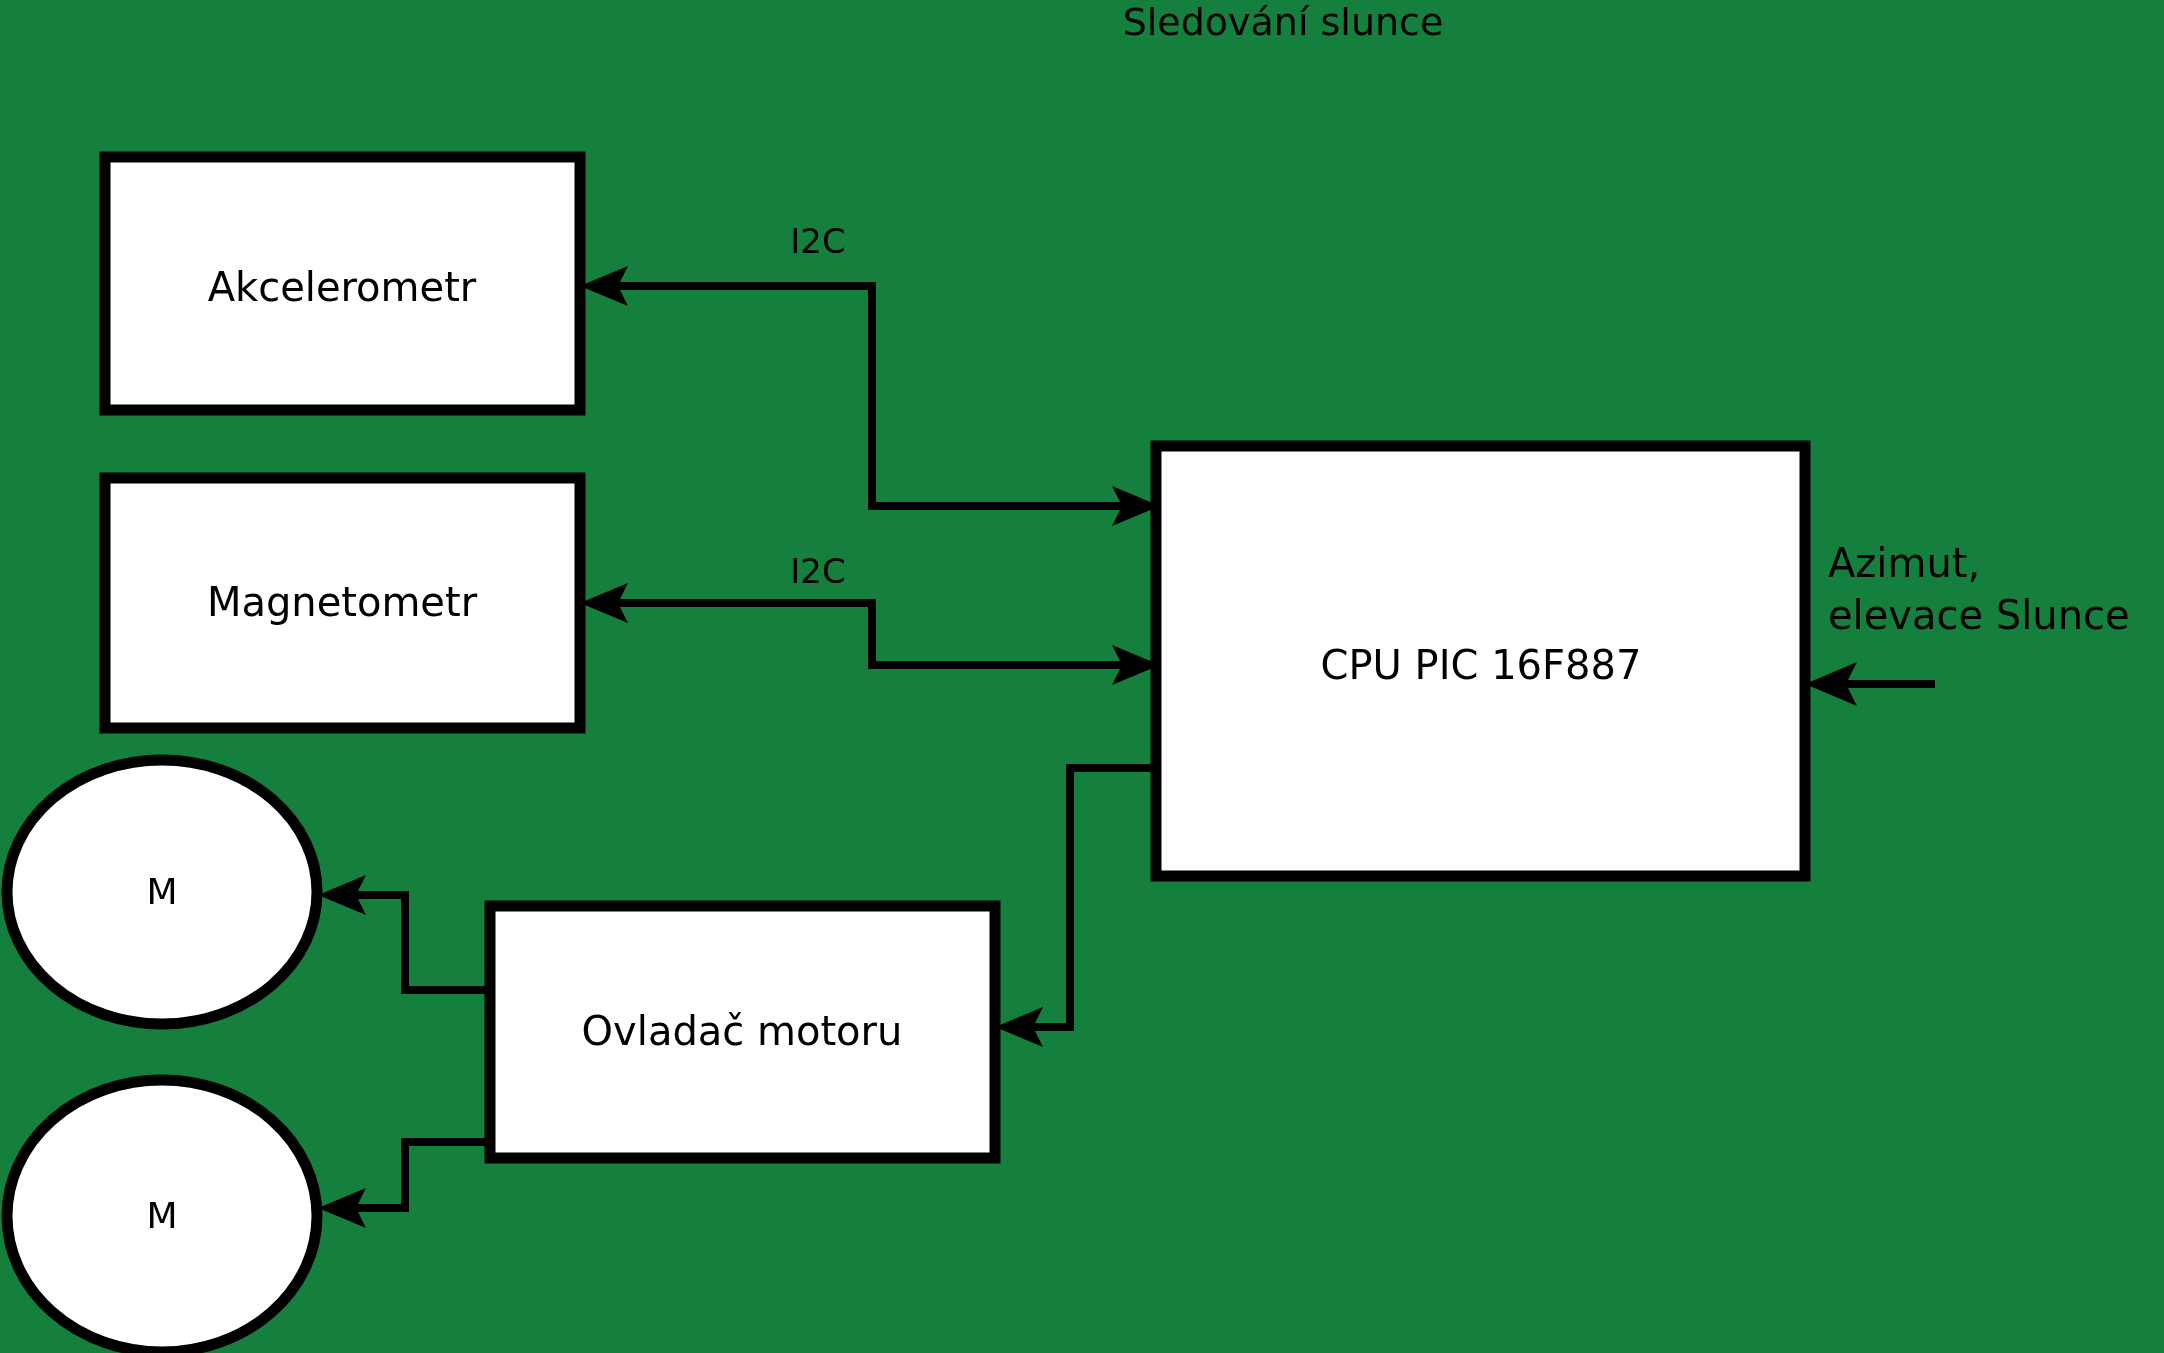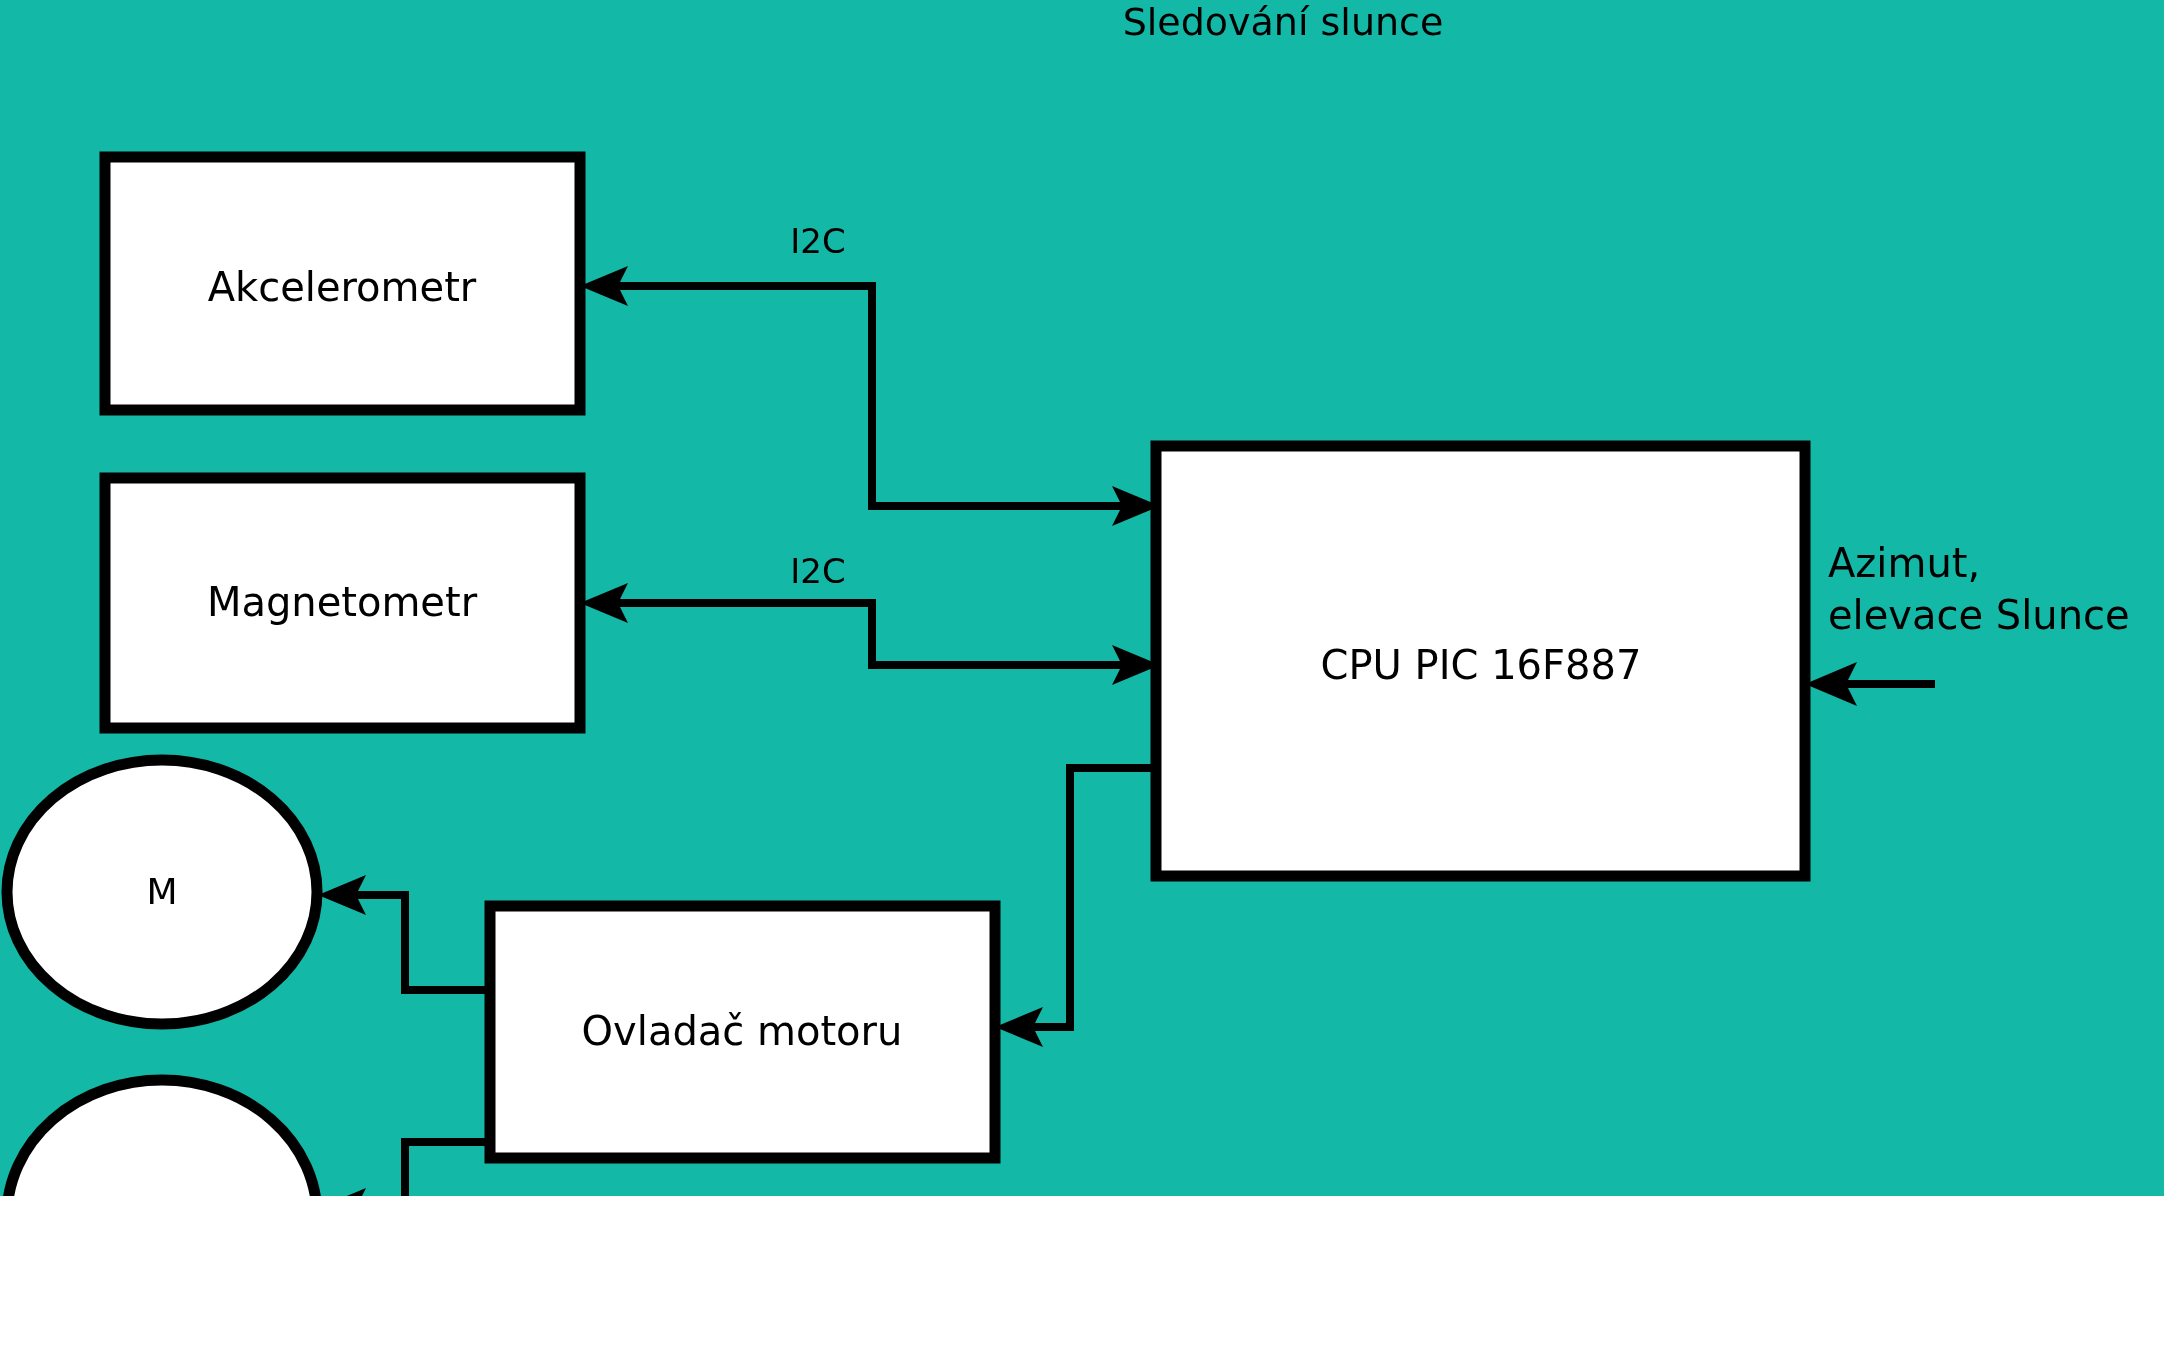--- a/index.html
+++ b/index.html
@@ -3,22 +3,22 @@
 <meta charset="utf-8">
 <style>
   html, body {
     margin: 0;
     padding: 0;
     background: #ffffff;
   }
   #canvas {
     position: relative;
     width: 2164px;
-    height: 1196px;
-    background: #14b8a6;
+    height: 1353px;
+    background: #15803d;
     font-family: "DejaVu Sans", sans-serif;
     overflow: hidden;
   }
   #diagram-svg {
     position: absolute;
     left: 0;
     top: 0;
     width: 2164px;
     height: 1353px;
   }

